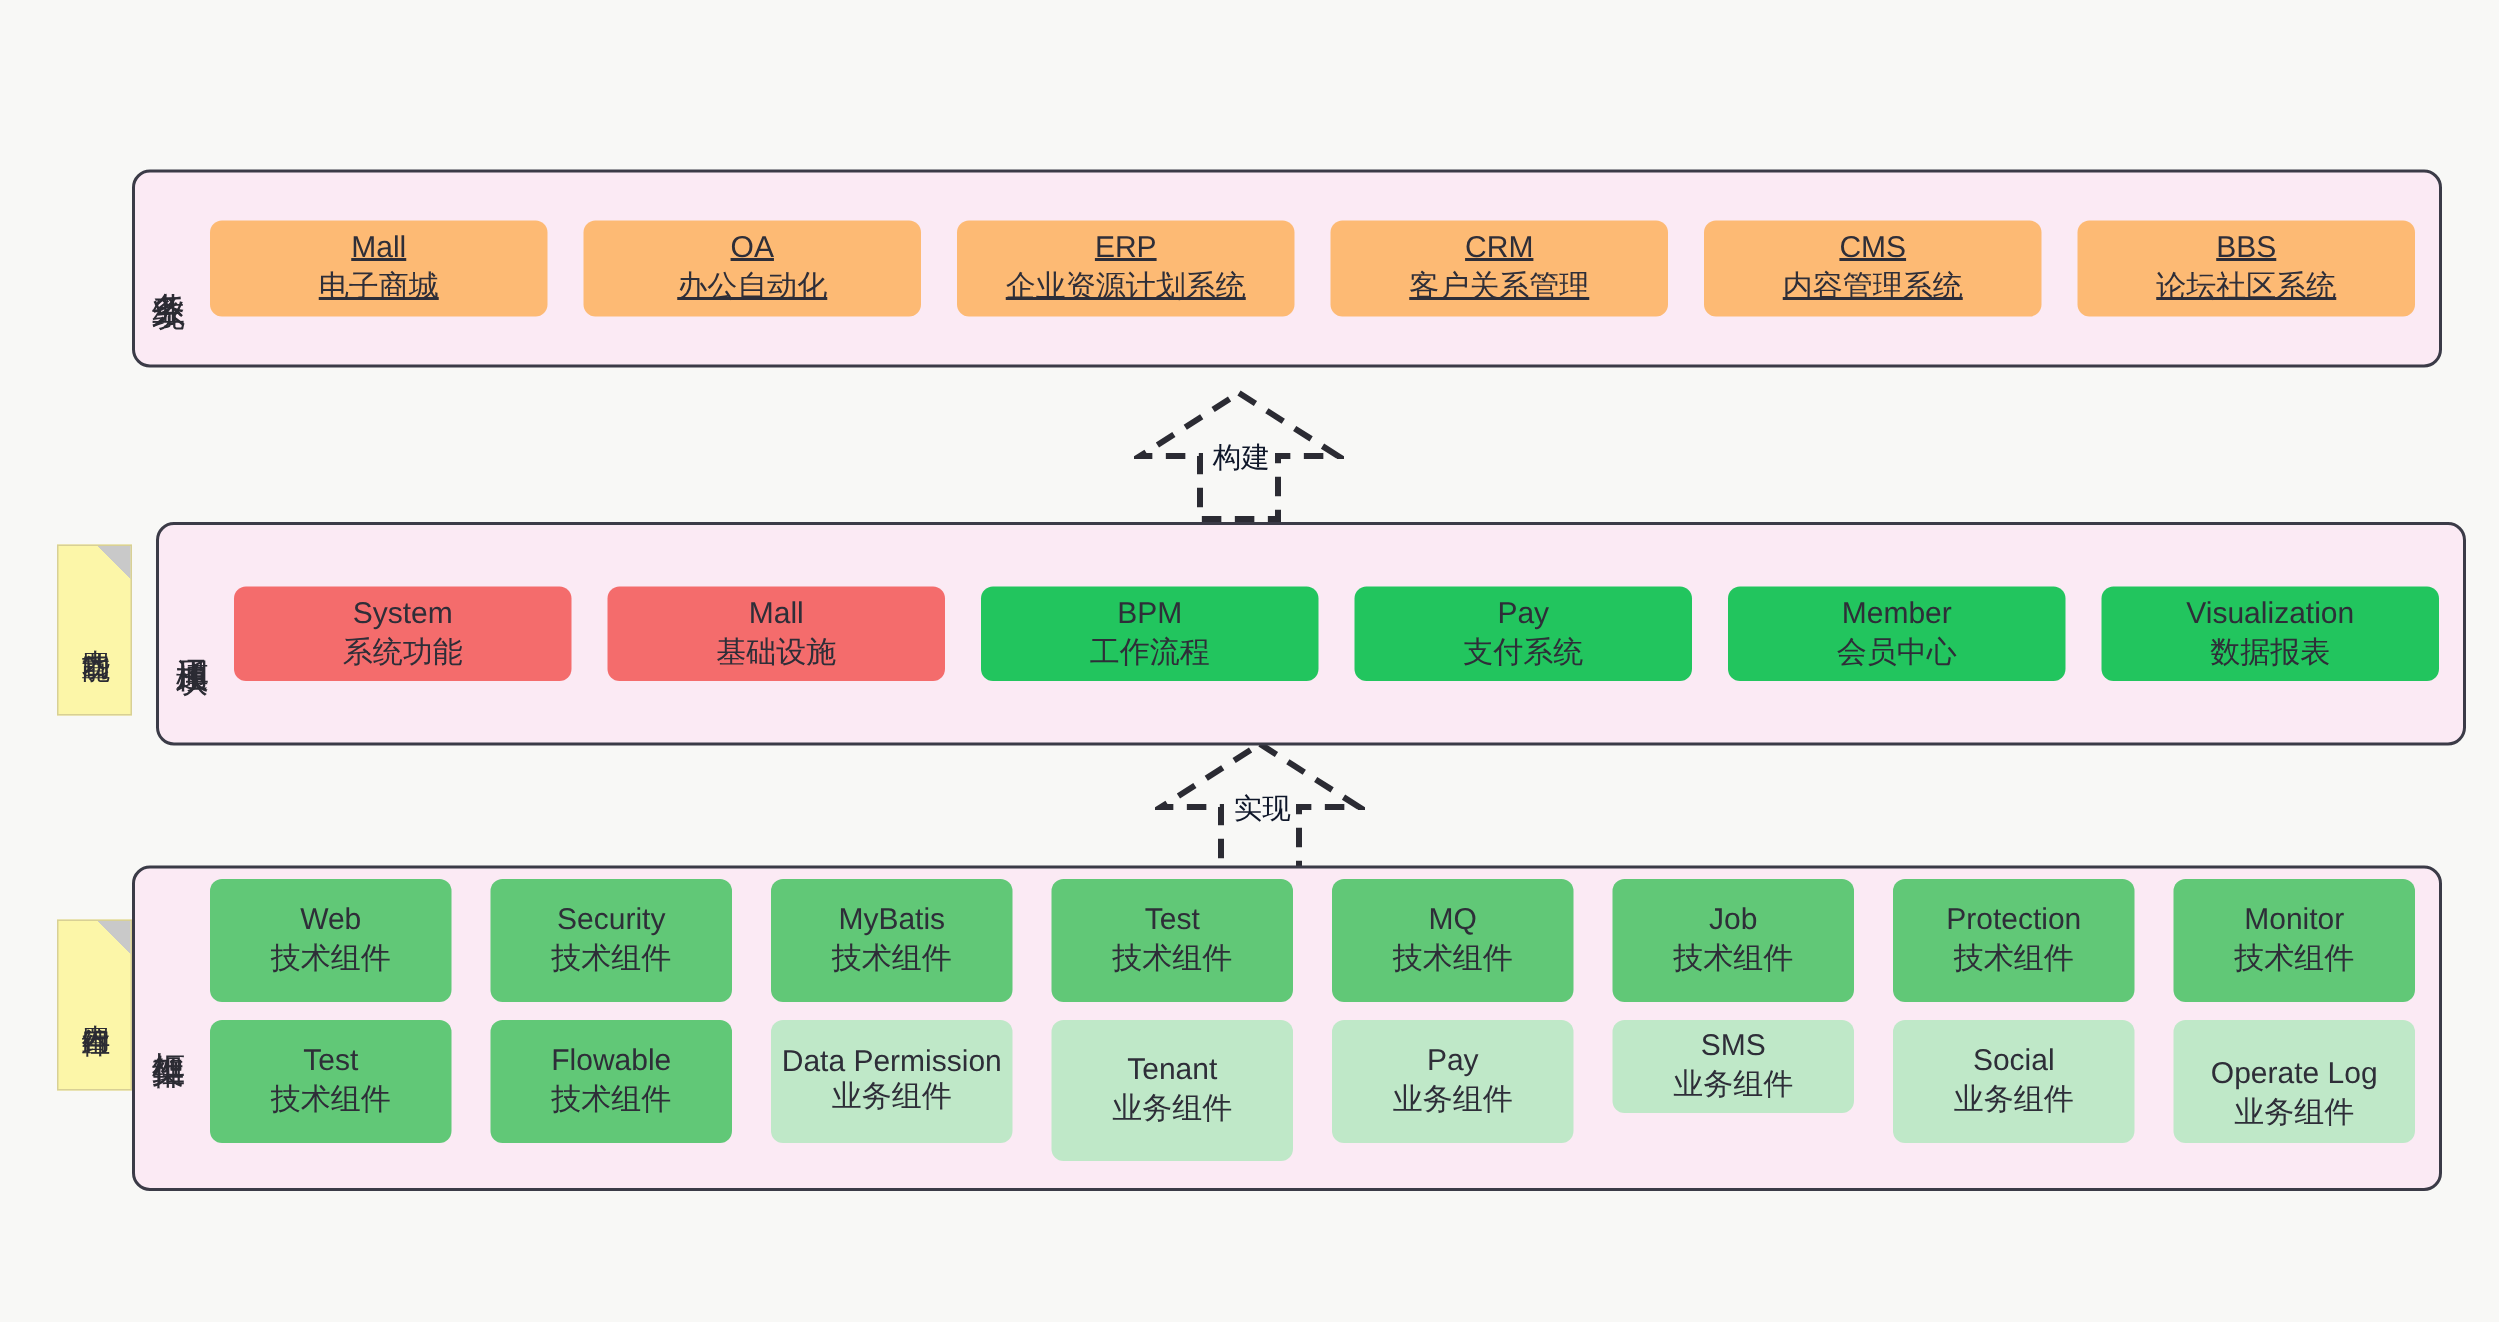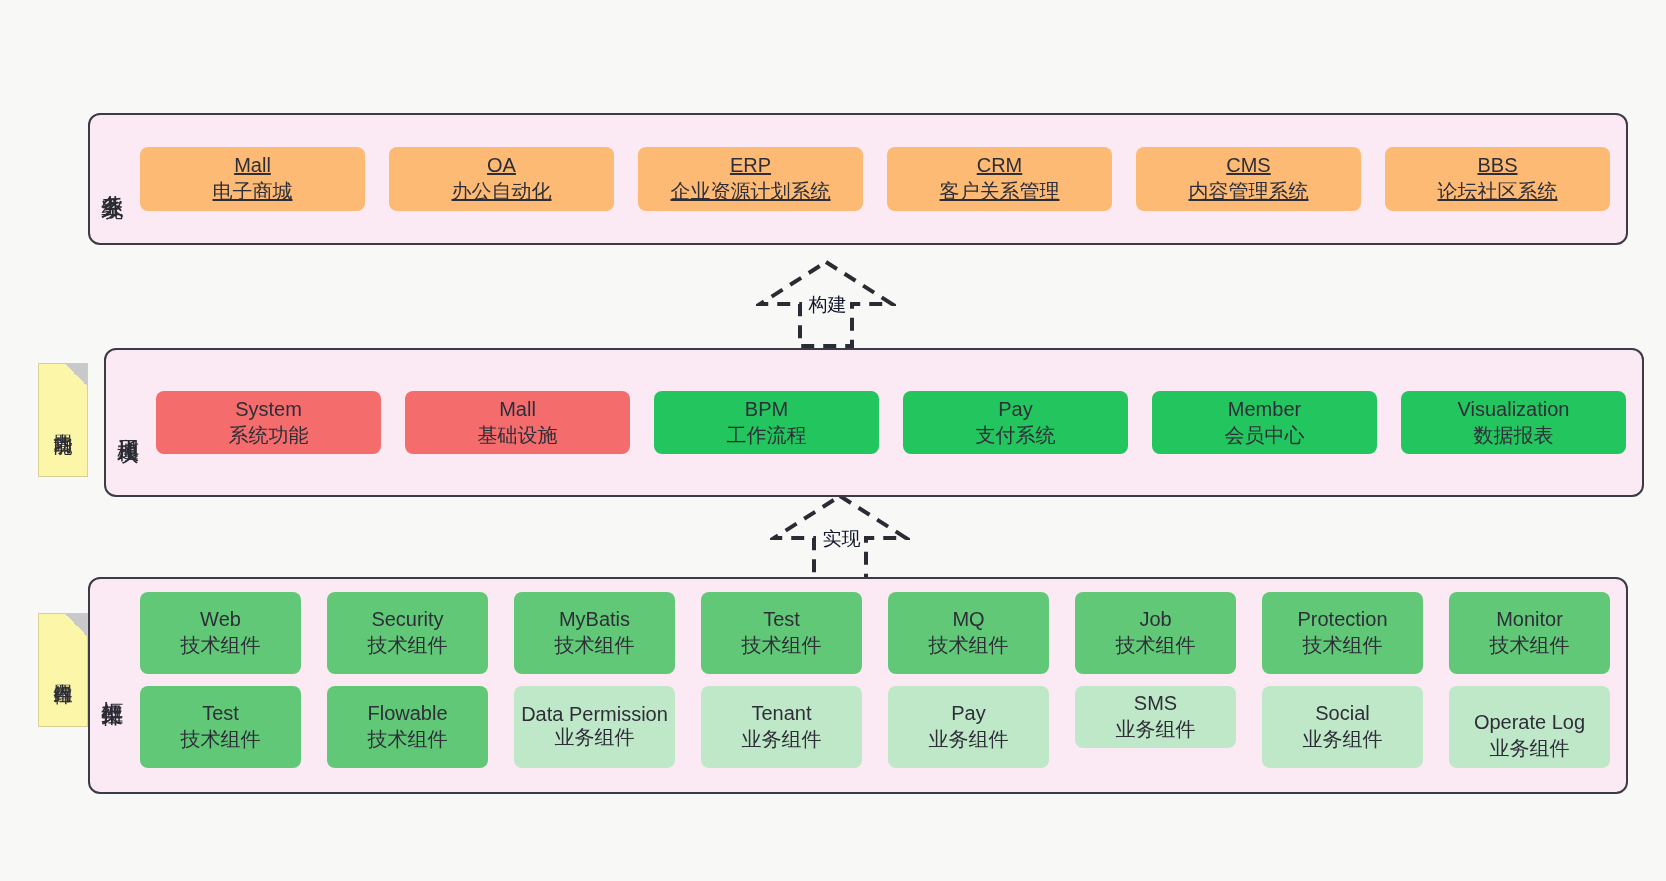--- a/index.html
+++ b/index.html
@@ -253,21 +253,21 @@
           <span class="l2">技术组件</span>
         </div>
         <div class="cell c-green" style="height:82px;">
           <span class="l1">Flowable</span>
           <span class="l2">技术组件</span>
         </div>
         <div class="cell c-green-light wrap" style="height:82px;">
           <span class="l1" style="line-height:1.12;">Data Permission</span>
           <span class="l2">业务组件</span>
         </div>
-        <div class="cell c-green-light" style="height:82px;">
+        <div class="cell c-green-light" style="height:94px;">
           <span class="l1">Tenant</span>
           <span class="l2">业务组件</span>
         </div>
         <div class="cell c-green-light" style="height:82px;">
           <span class="l1">Pay</span>
           <span class="l2">业务组件</span>
         </div>
         <div class="cell c-green-light" style="height:62px;">
           <span class="l1">SMS</span>
           <span class="l2">业务组件</span>

